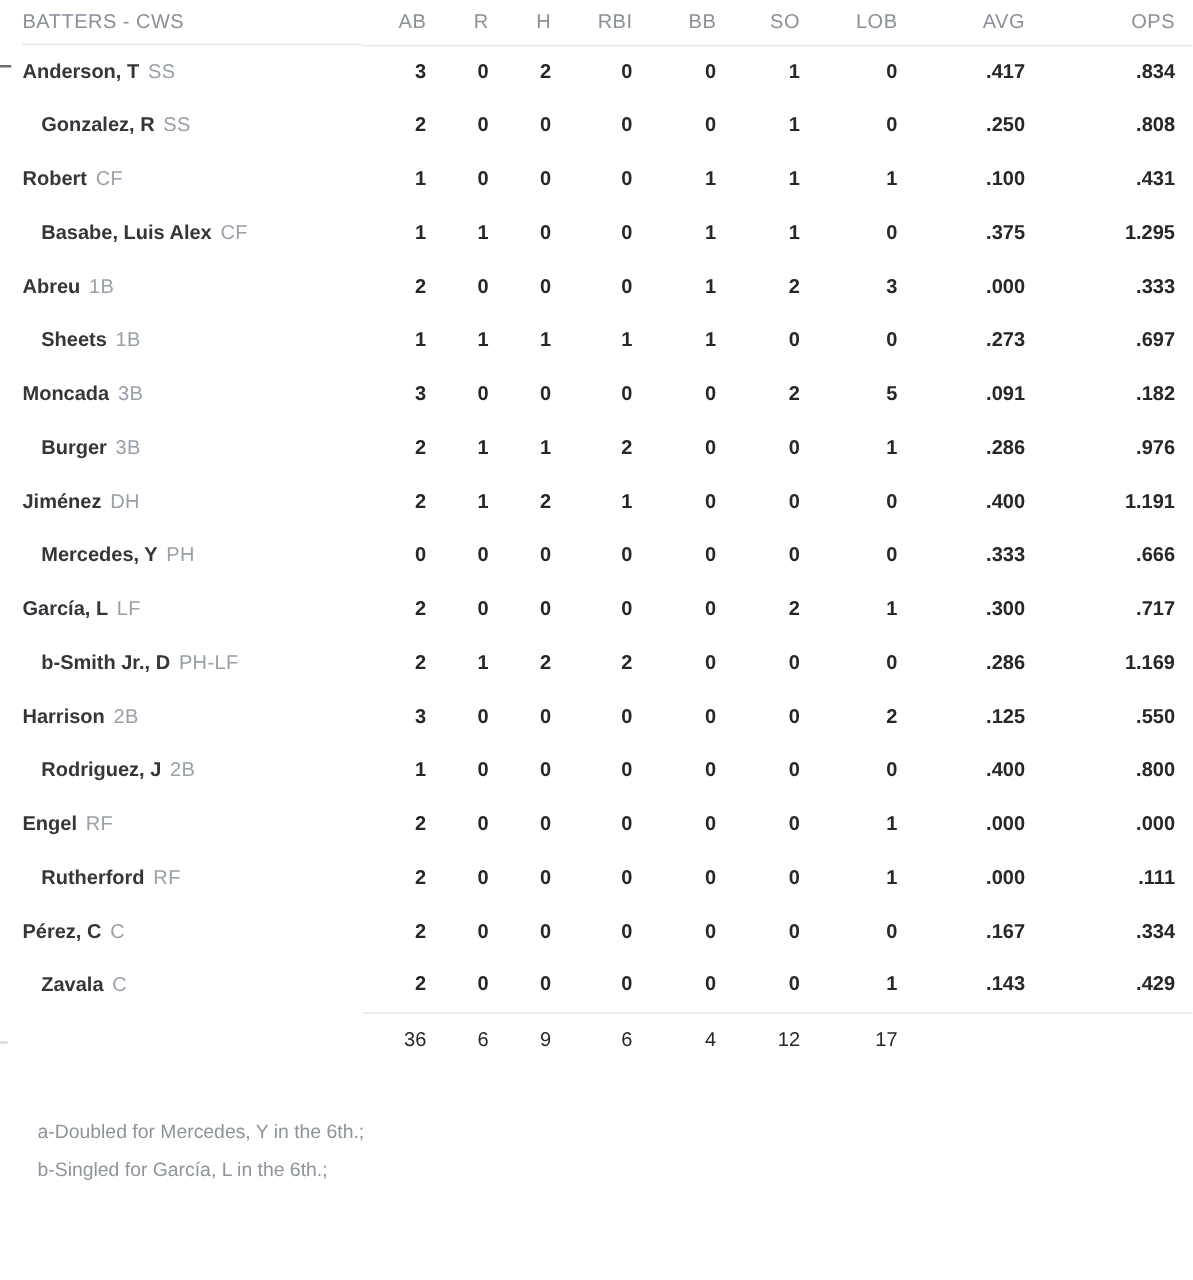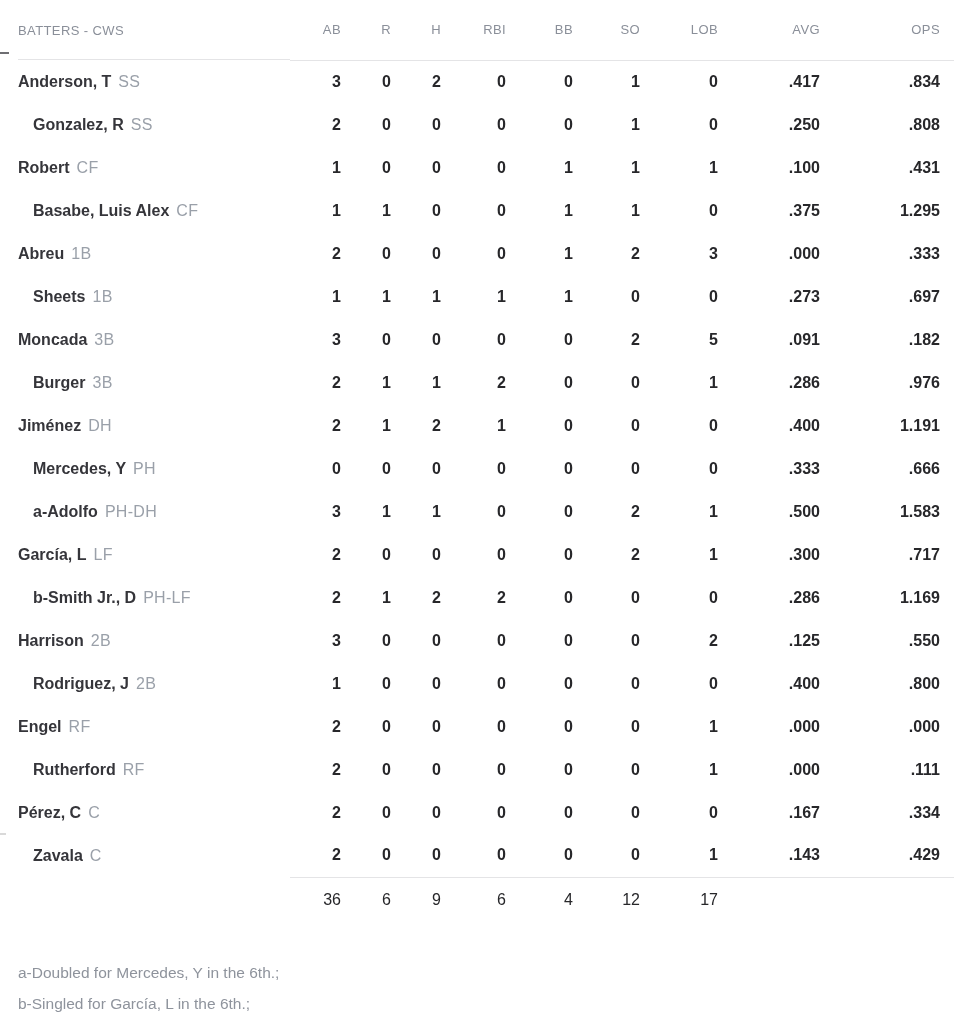--- a/index.html
+++ b/index.html
@@ -21,22 +21,22 @@
   .edge-tick{position:absolute;left:0;}
   .edge-tick.top{top:52px;width:9px;height:2px;background:#6e6e72;}
   .edge-tick.bottom{top:833px;width:6px;height:2px;background:#d9d9d9;}
 
   table.box{
     width:954px;
     border-collapse:collapse;
     table-layout:fixed;
   }
   thead th{
-    height:60px;
-    font-size:13px;
+    height:36px;
+    font-size:16px;
     font-weight:400;
     letter-spacing:0.4px;
     color:var(--header-gray);
     border-bottom:1px solid var(--divider);
     vertical-align:middle;
     white-space:nowrap;
   }
   thead th.name-col{
     text-align:left;
     padding-left:18px;
@@ -77,21 +77,21 @@
     vertical-align:middle;
     border-top:1px solid var(--divider);
   }
   tfoot td:first-child{border-top:none;}
   tfoot td.num{
     font-size:16px;
     font-weight:400;
     color:var(--num-dark);
   }
   .notes{
-    margin:34px 0 0 18px;
+    margin:34px 0 0 30px;
     font-size:15.5px;
     line-height:31px;
     color:var(--note-gray);
   }
 </style>
 </head>
 <body>
 
 <div class="edge-tick top"></div>
 <div class="edge-tick bottom"></div>
@@ -257,34 +257,20 @@
     <td class="num">0</td>
     <td class="num">0</td>
     <td class="num">0</td>
     <td class="num">0</td>
     <td class="num">0</td>
     <td class="num">0</td>
     <td class="num">0</td>
     <td class="num">.333</td>
     <td class="num ops">.666</td>
   </tr>
-      <tr class="sub">
-    <td class="name-cell">
-      <span class="pname">a-Adolfo</span><span class="pos">PH-DH</span>
-    </td>
-    <td class="num">3</td>
-    <td class="num">1</td>
-    <td class="num">1</td>
-    <td class="num">0</td>
-    <td class="num">0</td>
-    <td class="num">2</td>
-    <td class="num">1</td>
-    <td class="num">.500</td>
-    <td class="num ops">1.583</td>
-  </tr>
       <tr>
     <td class="name-cell">
       <span class="pname">García, L</span><span class="pos">LF</span>
     </td>
     <td class="num">2</td>
     <td class="num">0</td>
     <td class="num">0</td>
     <td class="num">0</td>
     <td class="num">0</td>
     <td class="num">2</td>

